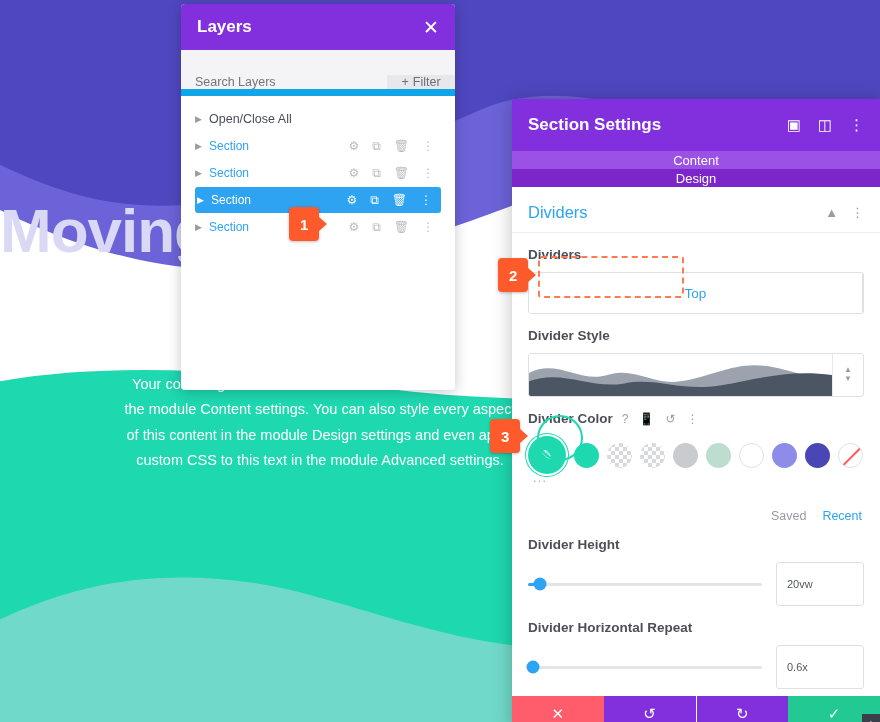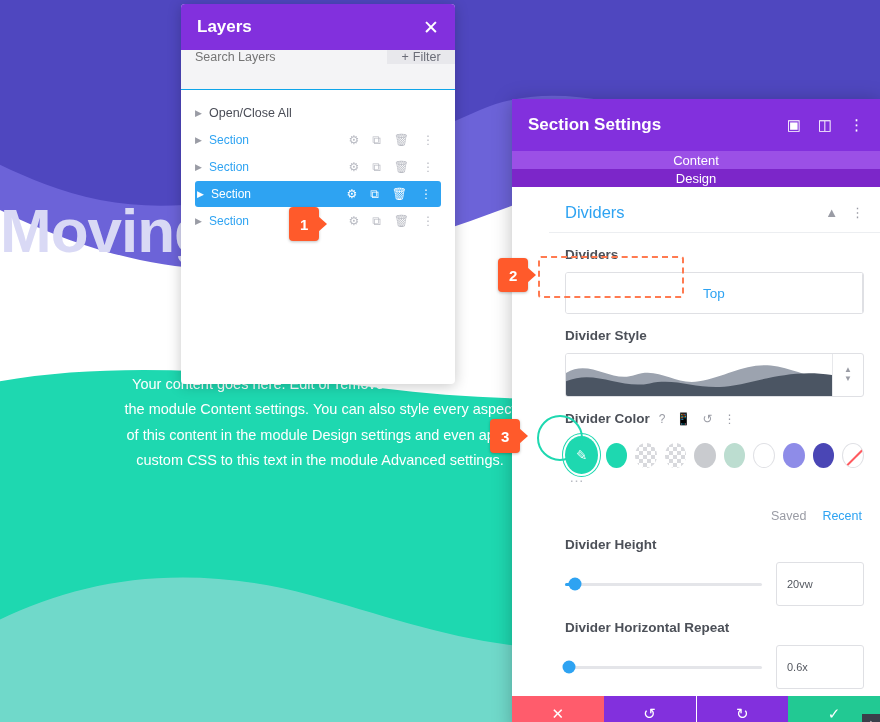--- a/index.html
+++ b/index.html
@@ -97,22 +97,22 @@
     color: #ffffff;
     font-size: 19px;
     line-height: 1;
     cursor: pointer;
     font-weight: 300;
   }
   .layers-search-row {
     height: 39px;
     background: #f4f4f6;
     display: flex;
-    align-items: flex-start;
-    border-bottom: 1px solid #0ea5e9;
+    align-items: flex-end;
+    border-bottom: 7px solid #0ea5e9;
     gap: 16px;
   }
   .layers-search-input {
     flex: 1;
     border: none;
     background: transparent;
     padding: 0 14px;
     font-size: 12.5px;
     color: #9ea0a8;
     font-family: "Liberation Sans", sans-serif;
@@ -225,21 +225,20 @@
     justify-content: center;
     cursor: pointer;
   }
   .tab.active { background: #7c26c9; }
 
   .settings-scroll {
     height: 509px;
     overflow: hidden;
     position: relative;
     background: #ffffff;
-    padding-left: 37px;
   }
   .section-title-row {
     display: flex;
     align-items: center;
     justify-content: space-between;
     padding: 16px 16px 10px 16px;
     border-bottom: 1px solid #eceef1;
   }
   .section-title {
     color: #2ea3f2;

